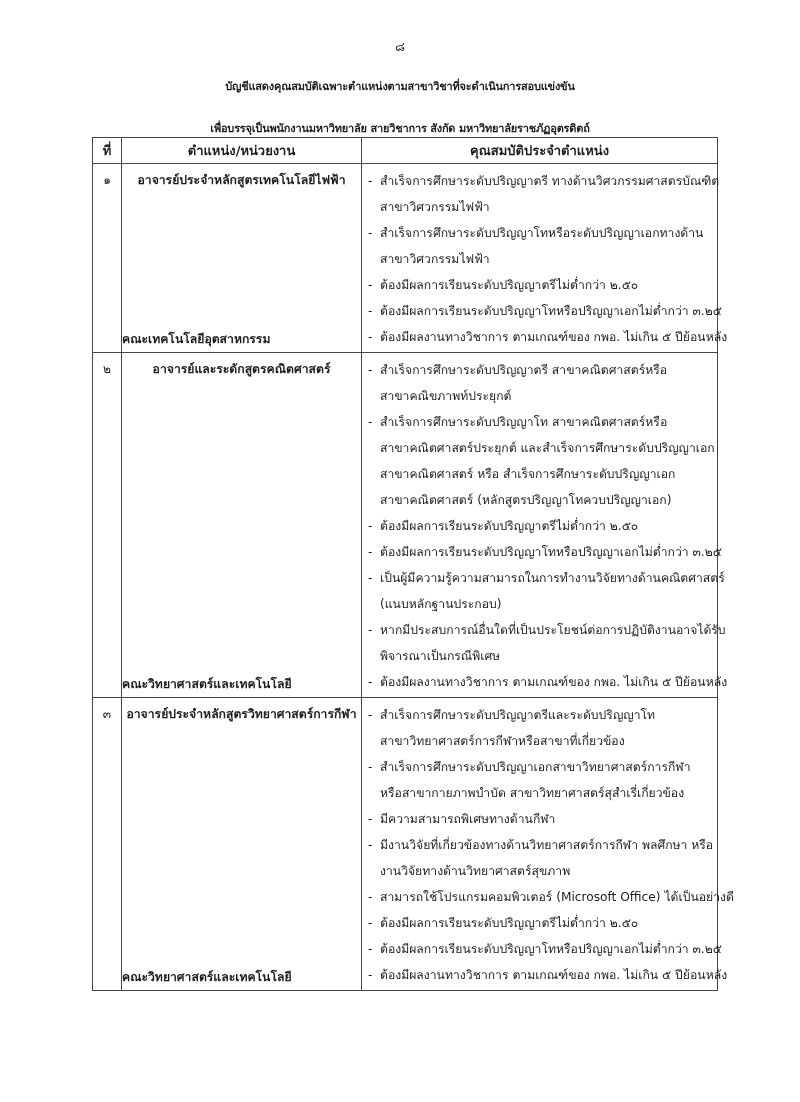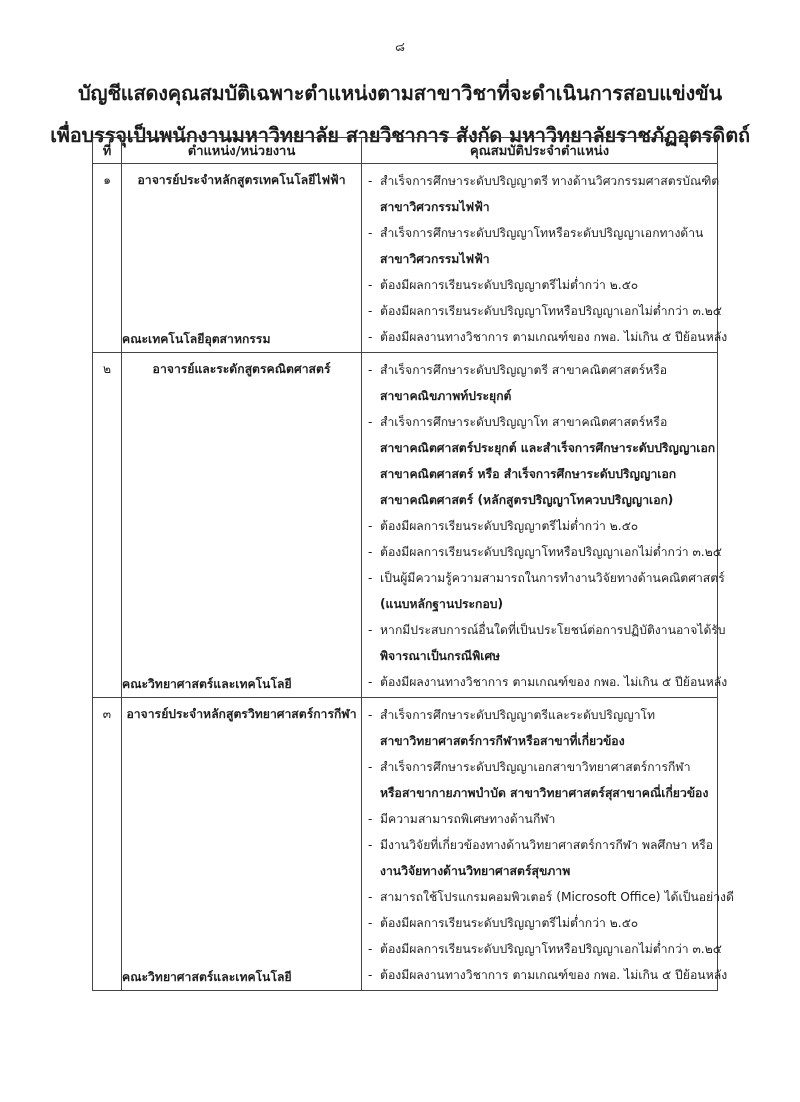--- a/index.html
+++ b/index.html
@@ -1,40 +1,40 @@
 <!DOCTYPE html>
 <html><head>
   <meta charset="utf-8">
   <style>
     html, body { margin: 0; padding: 0; }
     body {
       width: 800px; height: 1102px; background: #ffffff; position: relative;
       font-family: "DejaVu Sans", sans-serif; color: #1c1c1c; overflow: hidden;
     }
     .page-num { position: absolute; top: 36px; left: 0; width: 800px; text-align: center; font-size: 13px; color: #333; }
-    .title { position: absolute; left: 0; width: 800px; text-align: center; font-size: 20px; font-weight: bold; letter-spacing: -0.2px; }
+    .title { position: absolute; left: 0; width: 800px; text-align: center; font-size: 11px; font-weight: bold; letter-spacing: -0.2px; }
     .title.l1 { top: 77px; }
     .title.l2 { top: 119px; }
     table.qual {
       position: absolute; left: 92px; top: 137px; width: 625px;
       border-collapse: collapse; font-size: 12.2px; table-layout: fixed;
     }
     table.qual th, table.qual td { border: 1px solid #444; vertical-align: top; padding: 0; }
     table.qual th { height: 25px; font-weight: bold; font-size: 13px; text-align: center; vertical-align: middle; }
     col.c-no { width: 29px; }
     col.c-pos { width: 240px; }
     col.c-qual { width: 356px; }
     td.no { text-align: center; padding-top: 6px !important; }
     td.pos { position: relative; text-align: center; font-weight: bold; }
     td.pos .ptitle { display: block; padding-top: 6px; }
     td.pos .unit { position: absolute; bottom: 4px; left: 0; right: 0; text-align: left; }
     td.q { padding: 4px 2px 2px 6px !important; }
     .qi { line-height: 26px; white-space: nowrap; }
     .qi .dash { display: inline-block; width: 12px; }
-    .qc { line-height: 26px; padding-left: 12px; white-space: nowrap; font-weight: bold; }
+    .qc { line-height: 26px; padding-left: 12px; white-space: nowrap; }
   </style>
 </head>
 <body>
 
 <div class="page-num">๘</div>
 <div class="title l1">บัญชีแสดงคุณสมบัติเฉพาะตำแหน่งตามสาขาวิชาที่จะดำเนินการสอบแข่งขัน</div>
 <div class="title l2">เพื่อบรรจุเป็นพนักงานมหาวิทยาลัย สายวิชาการ  สังกัด  มหาวิทยาลัยราชภัฏอุตรดิตถ์</div>
 
 <table class="qual">
   <colgroup>
@@ -91,21 +91,21 @@
       <tr>
         <td class="no">๓</td>
         <td class="pos">
           <span class="ptitle">อาจารย์ประจำหลักสูตรวิทยาศาสตร์การกีฬา</span>
           <span class="unit">คณะวิทยาศาสตร์และเทคโนโลยี</span>
         </td>
         <td class="q">
           <div class="qi"><span class="dash">-</span><span>สำเร็จการศึกษาระดับปริญญาตรีและระดับปริญญาโท</span></div>
           <div class="qc">สาขาวิทยาศาสตร์การกีฬาหรือสาขาที่เกี่ยวข้อง</div>
           <div class="qi"><span class="dash">-</span><span>สำเร็จการศึกษาระดับปริญญาเอกสาขาวิทยาศาสตร์การกีฬา</span></div>
-          <div class="qc">หรือสาขากายภาพบำบัด สาขาวิทยาศาสตร์สุสาขาคณี่เกี่ยวข้อง</div>
+          <div class="qc">หรือสาขากายภาพบำบัด สาขาวิทยาศาสตร์สุสำเรี่เกี่ยวข้อง</div>
           <div class="qi"><span class="dash">-</span><span>มีความสามารถพิเศษทางด้านกีฬา</span></div>
           <div class="qi"><span class="dash">-</span><span>มีงานวิจัยที่เกี่ยวข้องทางด้านวิทยาศาสตร์การกีฬา พลศึกษา หรือ</span></div>
           <div class="qc">งานวิจัยทางด้านวิทยาศาสตร์สุขภาพ</div>
           <div class="qi"><span class="dash">-</span><span>สามารถใช้โปรแกรมคอมพิวเตอร์ (Microsoft Office) ได้เป็นอย่างดี</span></div>
           <div class="qi"><span class="dash">-</span><span>ต้องมีผลการเรียนระดับปริญญาตรีไม่ต่ำกว่า ๒.๕๐</span></div>
           <div class="qi"><span class="dash">-</span><span>ต้องมีผลการเรียนระดับปริญญาโทหรือปริญญาเอกไม่ต่ำกว่า ๓.๒๕</span></div>
           <div class="qi"><span class="dash">-</span><span>ต้องมีผลงานทางวิชาการ ตามเกณฑ์ของ กพอ. ไม่เกิน ๕ ปีย้อนหลัง</span></div>
         </td>
       </tr>
     </tbody>

